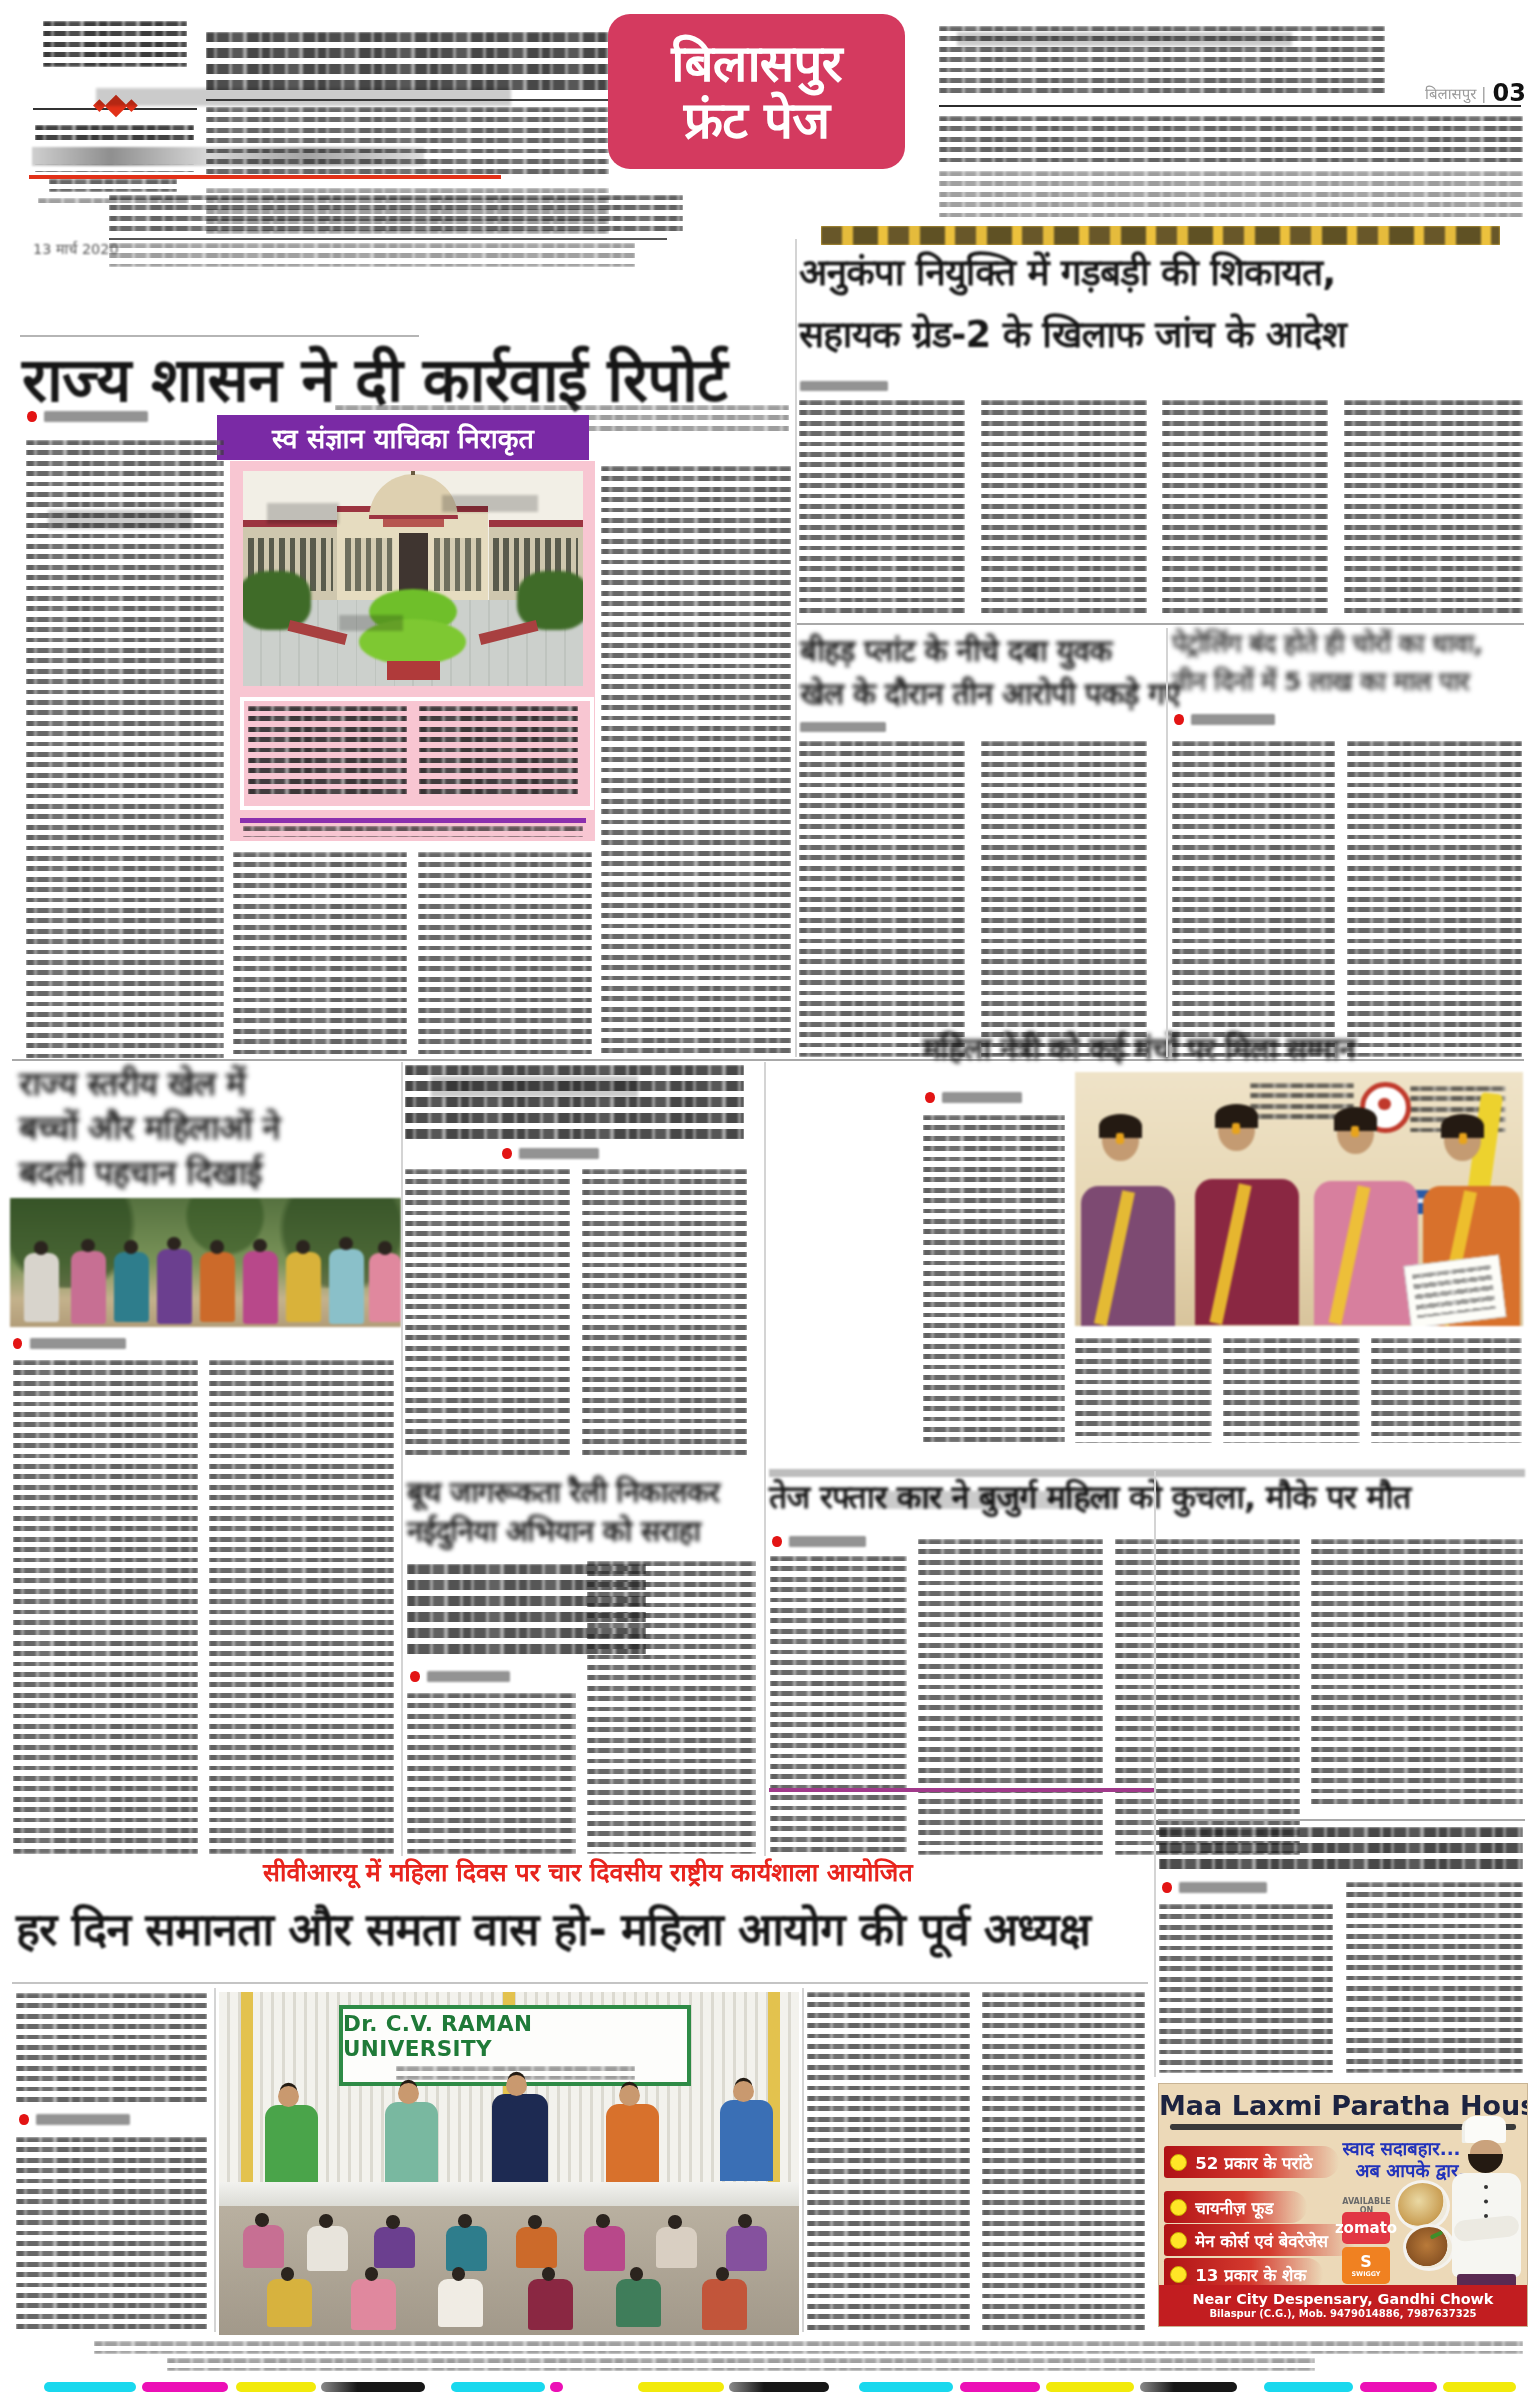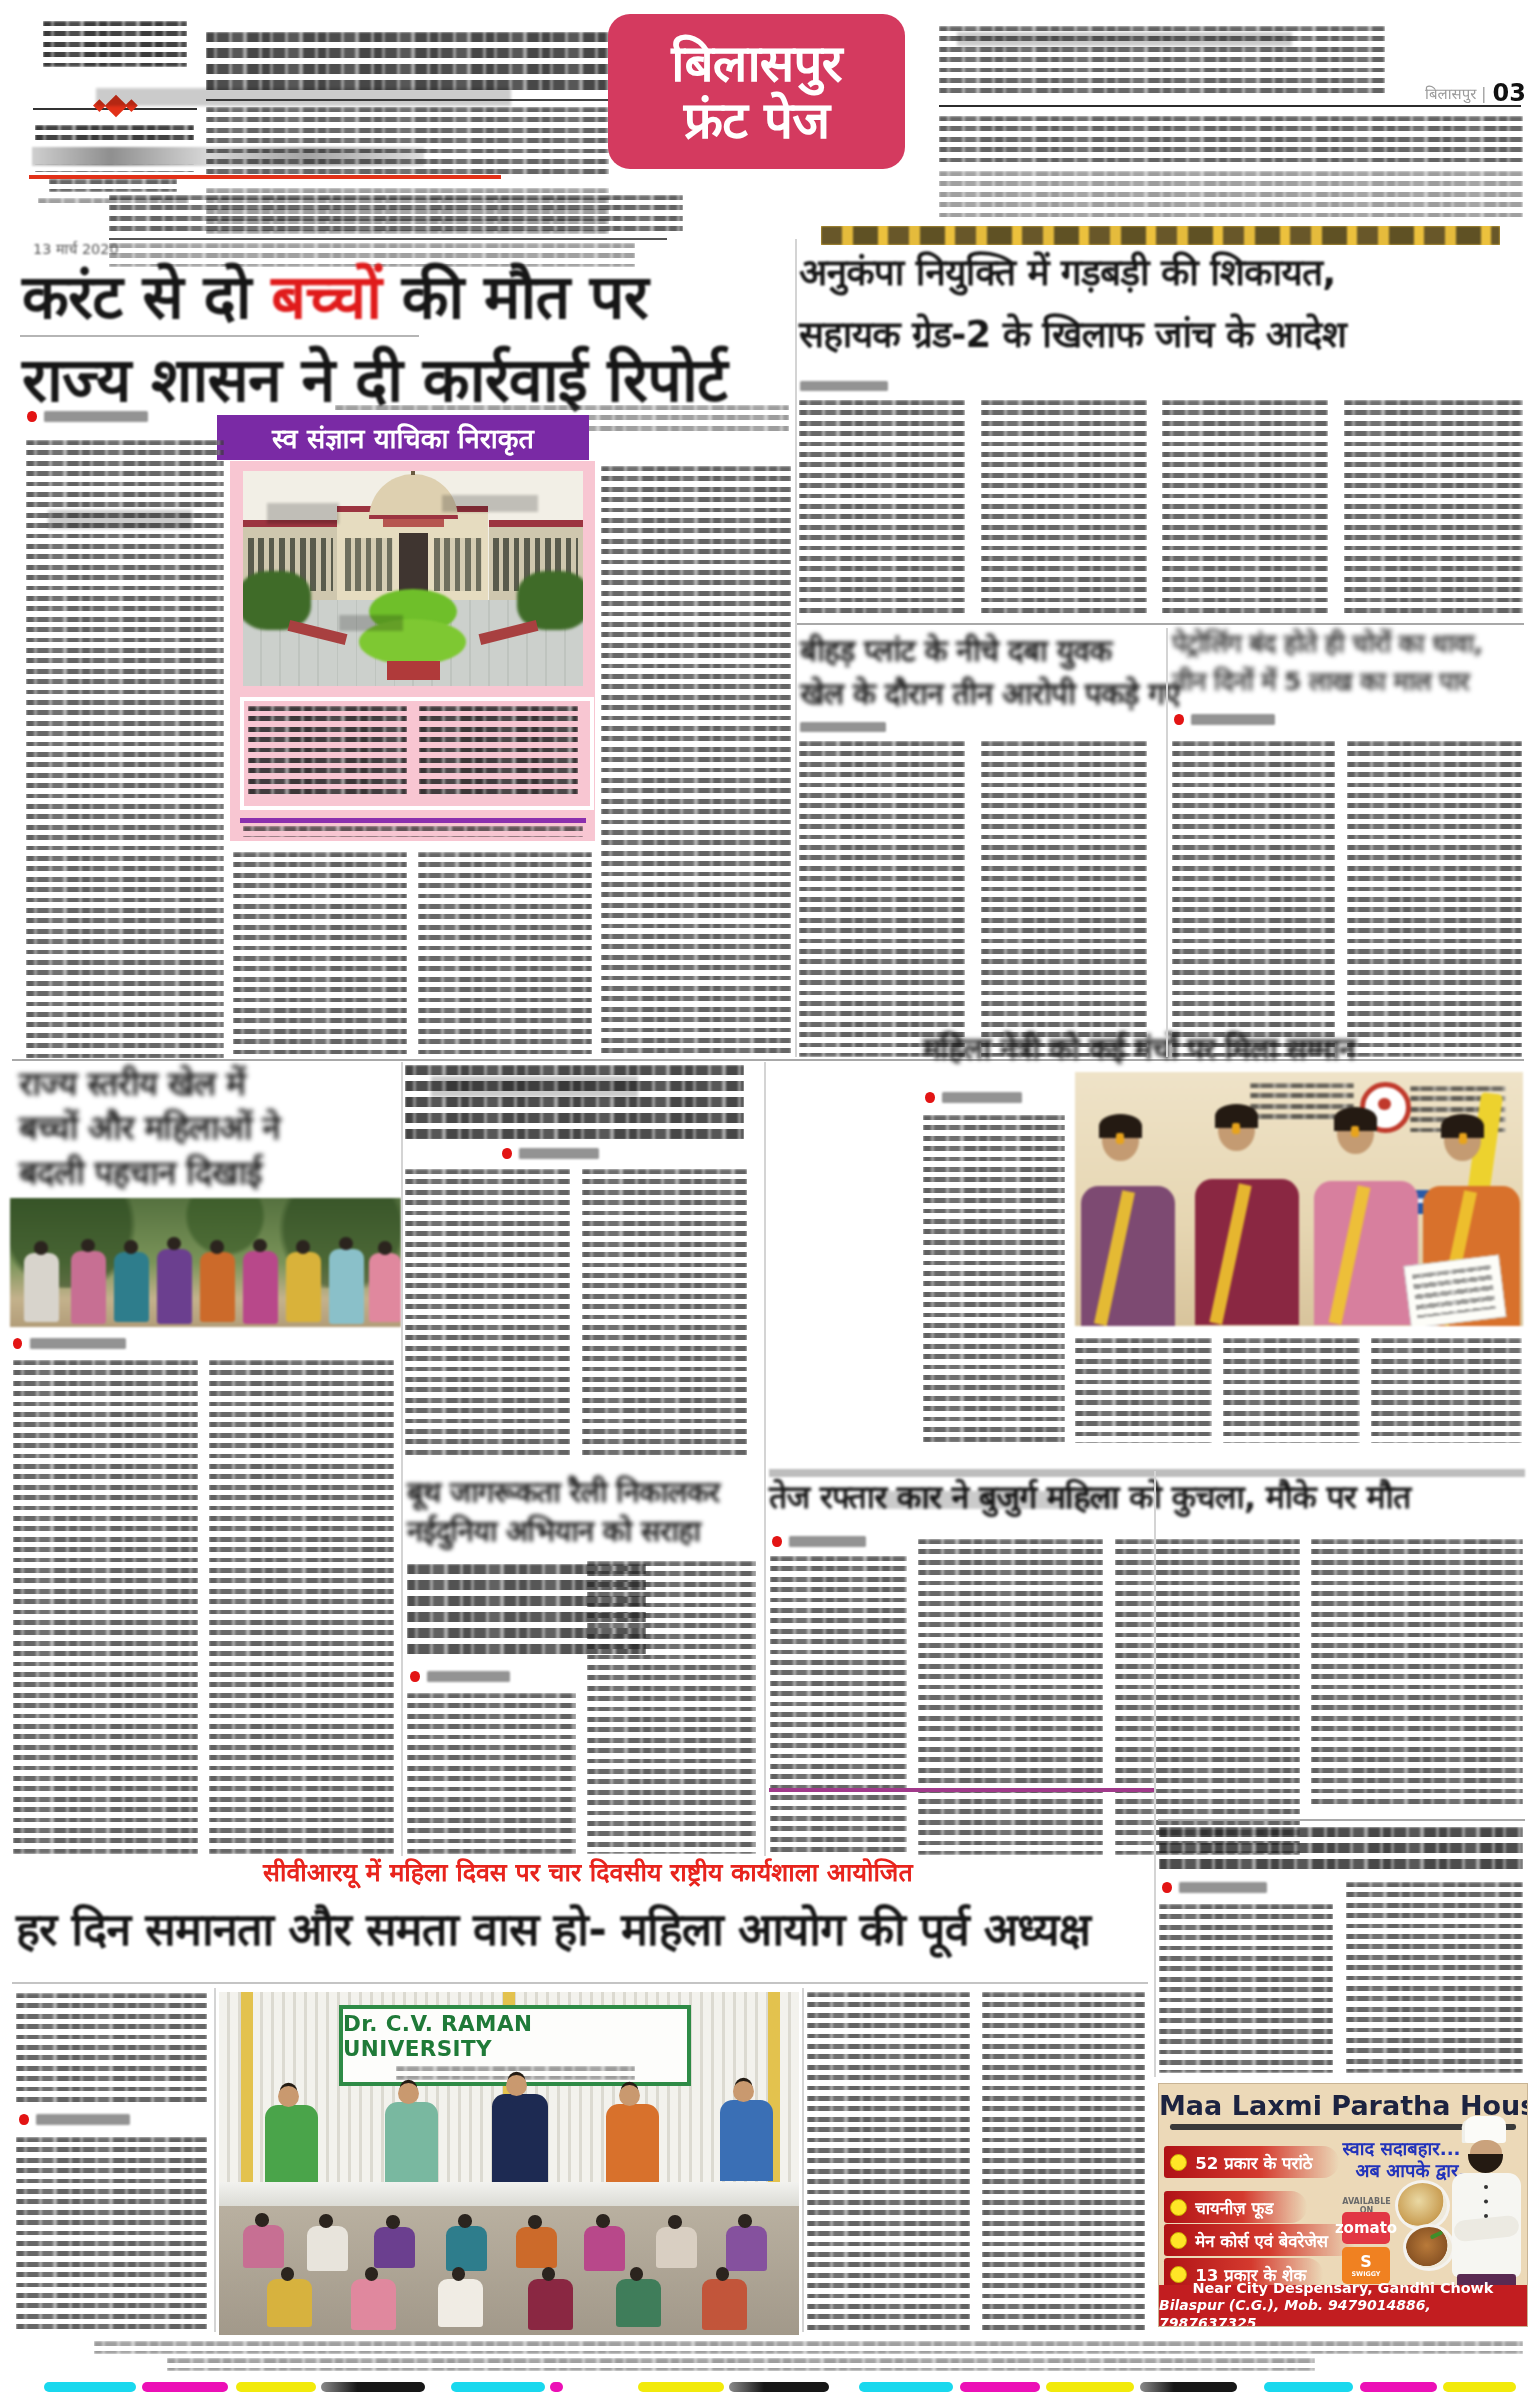--- a/index.html
+++ b/index.html
@@ -111,23 +111,20 @@
   </div>
   <div class="abs" style="left:939px;top:105px;width:582px;height:2.4px;background:#2c2c2c;"></div>
   <div class="bl abs" style="left:939px;top:116px;width:584px;height:48px;"></div>
   <div class="bl light abs" style="left:939px;top:171px;width:584px;height:49px;"></div>
 
   <div class="bl abs" style="left:109px;top:195px;width:574px;height:41px;"></div>
   <div class="abs rule" style="left:109px;top:238px;width:558px;height:1.6px;background:#555;"></div>
   <div class="bl light abs" style="left:109px;top:243px;width:526px;height:24px;"></div>
   <div class="abs blur1" style="left:33px;top:239px;font-size:14.4px;color:#555;">13 मार्च 2020</div>
 
-  <div class="hl abs blur1" style="left:22px;top:265px;width:767px;font-size:61px;">
-    <span>करंट से दो </span><span style="color:#e01b1b;">बच्चों</span><span> की मौत पर</span>
-  </div>
   <div class="abs rule" style="left:20px;top:335px;width:399px;height:2.4px;background:#b5b5b5;"></div>
   <div class="hl abs blur1" style="left:22px;top:348px;width:767px;font-size:61px;">राज्य शासन ने दी कार्रवाई रिपोर्ट</div>
 
   <div class="byline abs" style="left:27px;top:411px;width:187px;">
     <span class="dot"></span>
     <span class="bybar" style="width:104px;"></span>
   </div>
   <div class="bl light abs" style="left:335px;top:405px;width:454px;height:29px;"></div>
 
   <div class="abs blur05" style="left:217px;top:415px;width:372px;height:45px;background:#7a2aa5;color:#fff;font-weight:bold;font-size:27px;display:flex;align-items:center;justify-content:center;">
@@ -404,21 +401,21 @@
       <div class="abs" style="left:24px;top:24px;width:32px;height:29px;background:#caa27c;border-radius:45%;"></div>
       <div class="abs" style="left:22px;top:38px;width:35px;height:19px;background:#241a12;border-radius:0 0 17.5px 17.5px;"></div>
       <div class="abs" style="left:6.4px;top:57px;width:69px;height:104px;background:#f6f6f2;border-radius:12.8px 12.8px 6.4px 6.4px;"></div>
       <div class="abs" style="left:38px;top:69px;width:4px;height:4px;border-radius:50%;background:#333;box-shadow:0 14.4px 0 #333,0 29px 0 #333,0 43px 0 #333;"></div>
       <div class="abs" style="left:8px;top:102px;width:65px;height:21px;background:#eceae2;border-radius:11px;transform:rotate(-6deg);"></div>
       <div class="abs" style="left:11px;top:158px;width:59px;height:13.6px;background:#5a2a52;border-radius:3.2px;"></div>
     </div>
 
     <div class="abs" style="left:0;top:201px;width:368px;height:41px;background:#c21d20;color:#fff;font-weight:bold;display:flex;flex-direction:column;align-items:center;justify-content:center;line-height:1.25;">
       <span style="font-size:14.4px;">Near City Despensary, Gandhi Chowk</span>
-      <span style="font-size:14px;font-style:italic;">Bilaspur (C.G.), Mob. 9479014886, 7987637325</span>
+      <span style="font-size:10px;">Bilaspur (C.G.), Mob. 9479014886, 7987637325</span>
     </div>
   </div>
 
   <div class="vline abs" style="left:795px;top:239px;height:818px;"></div>
   <div class="vline abs" style="left:1166px;top:628px;height:429px;"></div>
   <div class="vline abs" style="left:401px;top:1062px;height:794px;"></div>
   <div class="vline abs" style="left:764px;top:1062px;height:794px;"></div>
   <div class="vline abs" style="left:1154px;top:1471px;height:606px;"></div>
   <div class="vline abs" style="left:802px;top:1988px;height:344px;"></div>
   <div class="vline abs" style="left:214px;top:1988px;height:344px;"></div>

